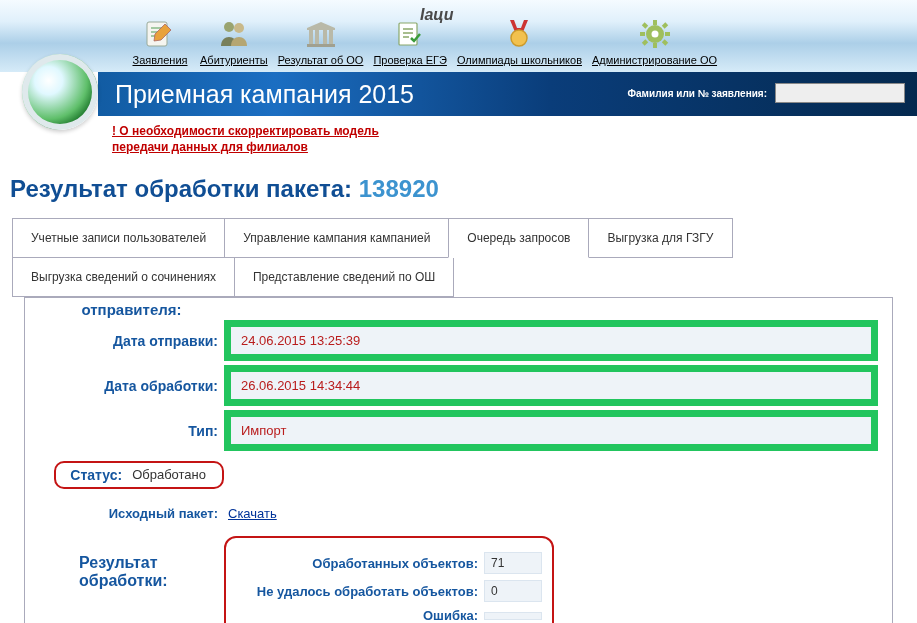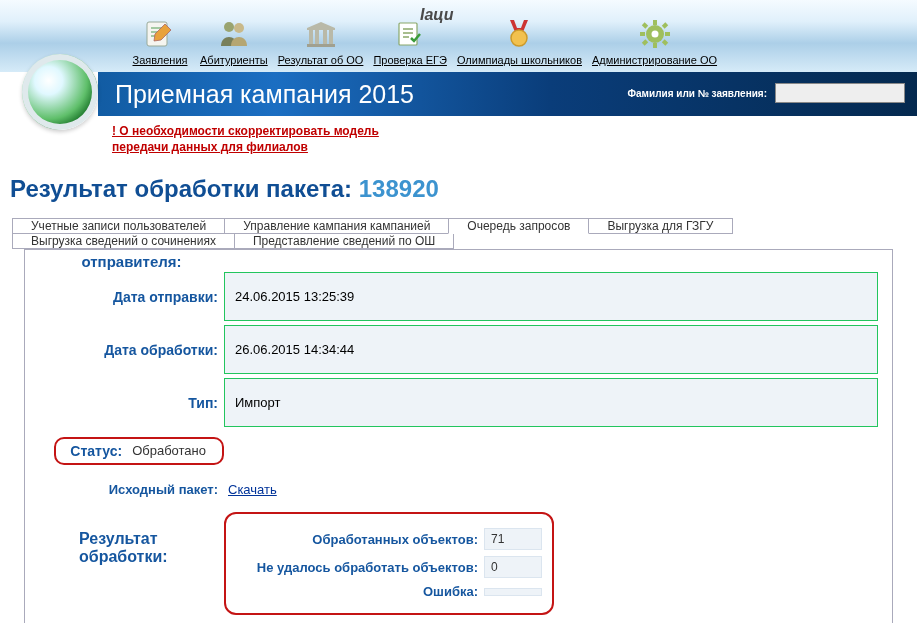--- a/index.html
+++ b/index.html
@@ -116,21 +116,21 @@
     .tabs-wrap {
       padding: 0 12px;
     }
     .tabs-row {
       display: flex;
       border-bottom: none;
     }
     .tab {
       border: 1px solid #aab;
       background: #fff;
-      padding: 0 18px;
+      padding: 12px 18px;
       font-size: 12px;
       color: #333;
       cursor: pointer;
       position: relative;
       top: 1px;
       margin-right: -1px;
     }
     .tabs-row.row2 .tab { top:0; }
     .tab.active {
       border-bottom: 1px solid #fff;
@@ -156,24 +156,24 @@
       text-align: right;
       color: #15569f;
       font-weight: bold;
       font-size: 14px;
       padding-right: 6px;
     }
     .det-label.small { font-size: 13px; }
     .det-value-box {
       flex: 1;
       background: #eef3f8;
-      border: 1px solid #22c55e;
-      padding: 16px 10px;
+      border: 7px solid #22c55e;
+      padding: 6px 10px;
       font-size: 13px;
-      color: #000000;
+      color: #b91c1c;
     }
     .det-value-plain {
       padding-left: 4px;
       font-size: 13px;
     }
     .status-highlight {
       border: 2px solid #c41414;
       border-radius: 10px;
       display: inline-flex;
       align-items: center;

